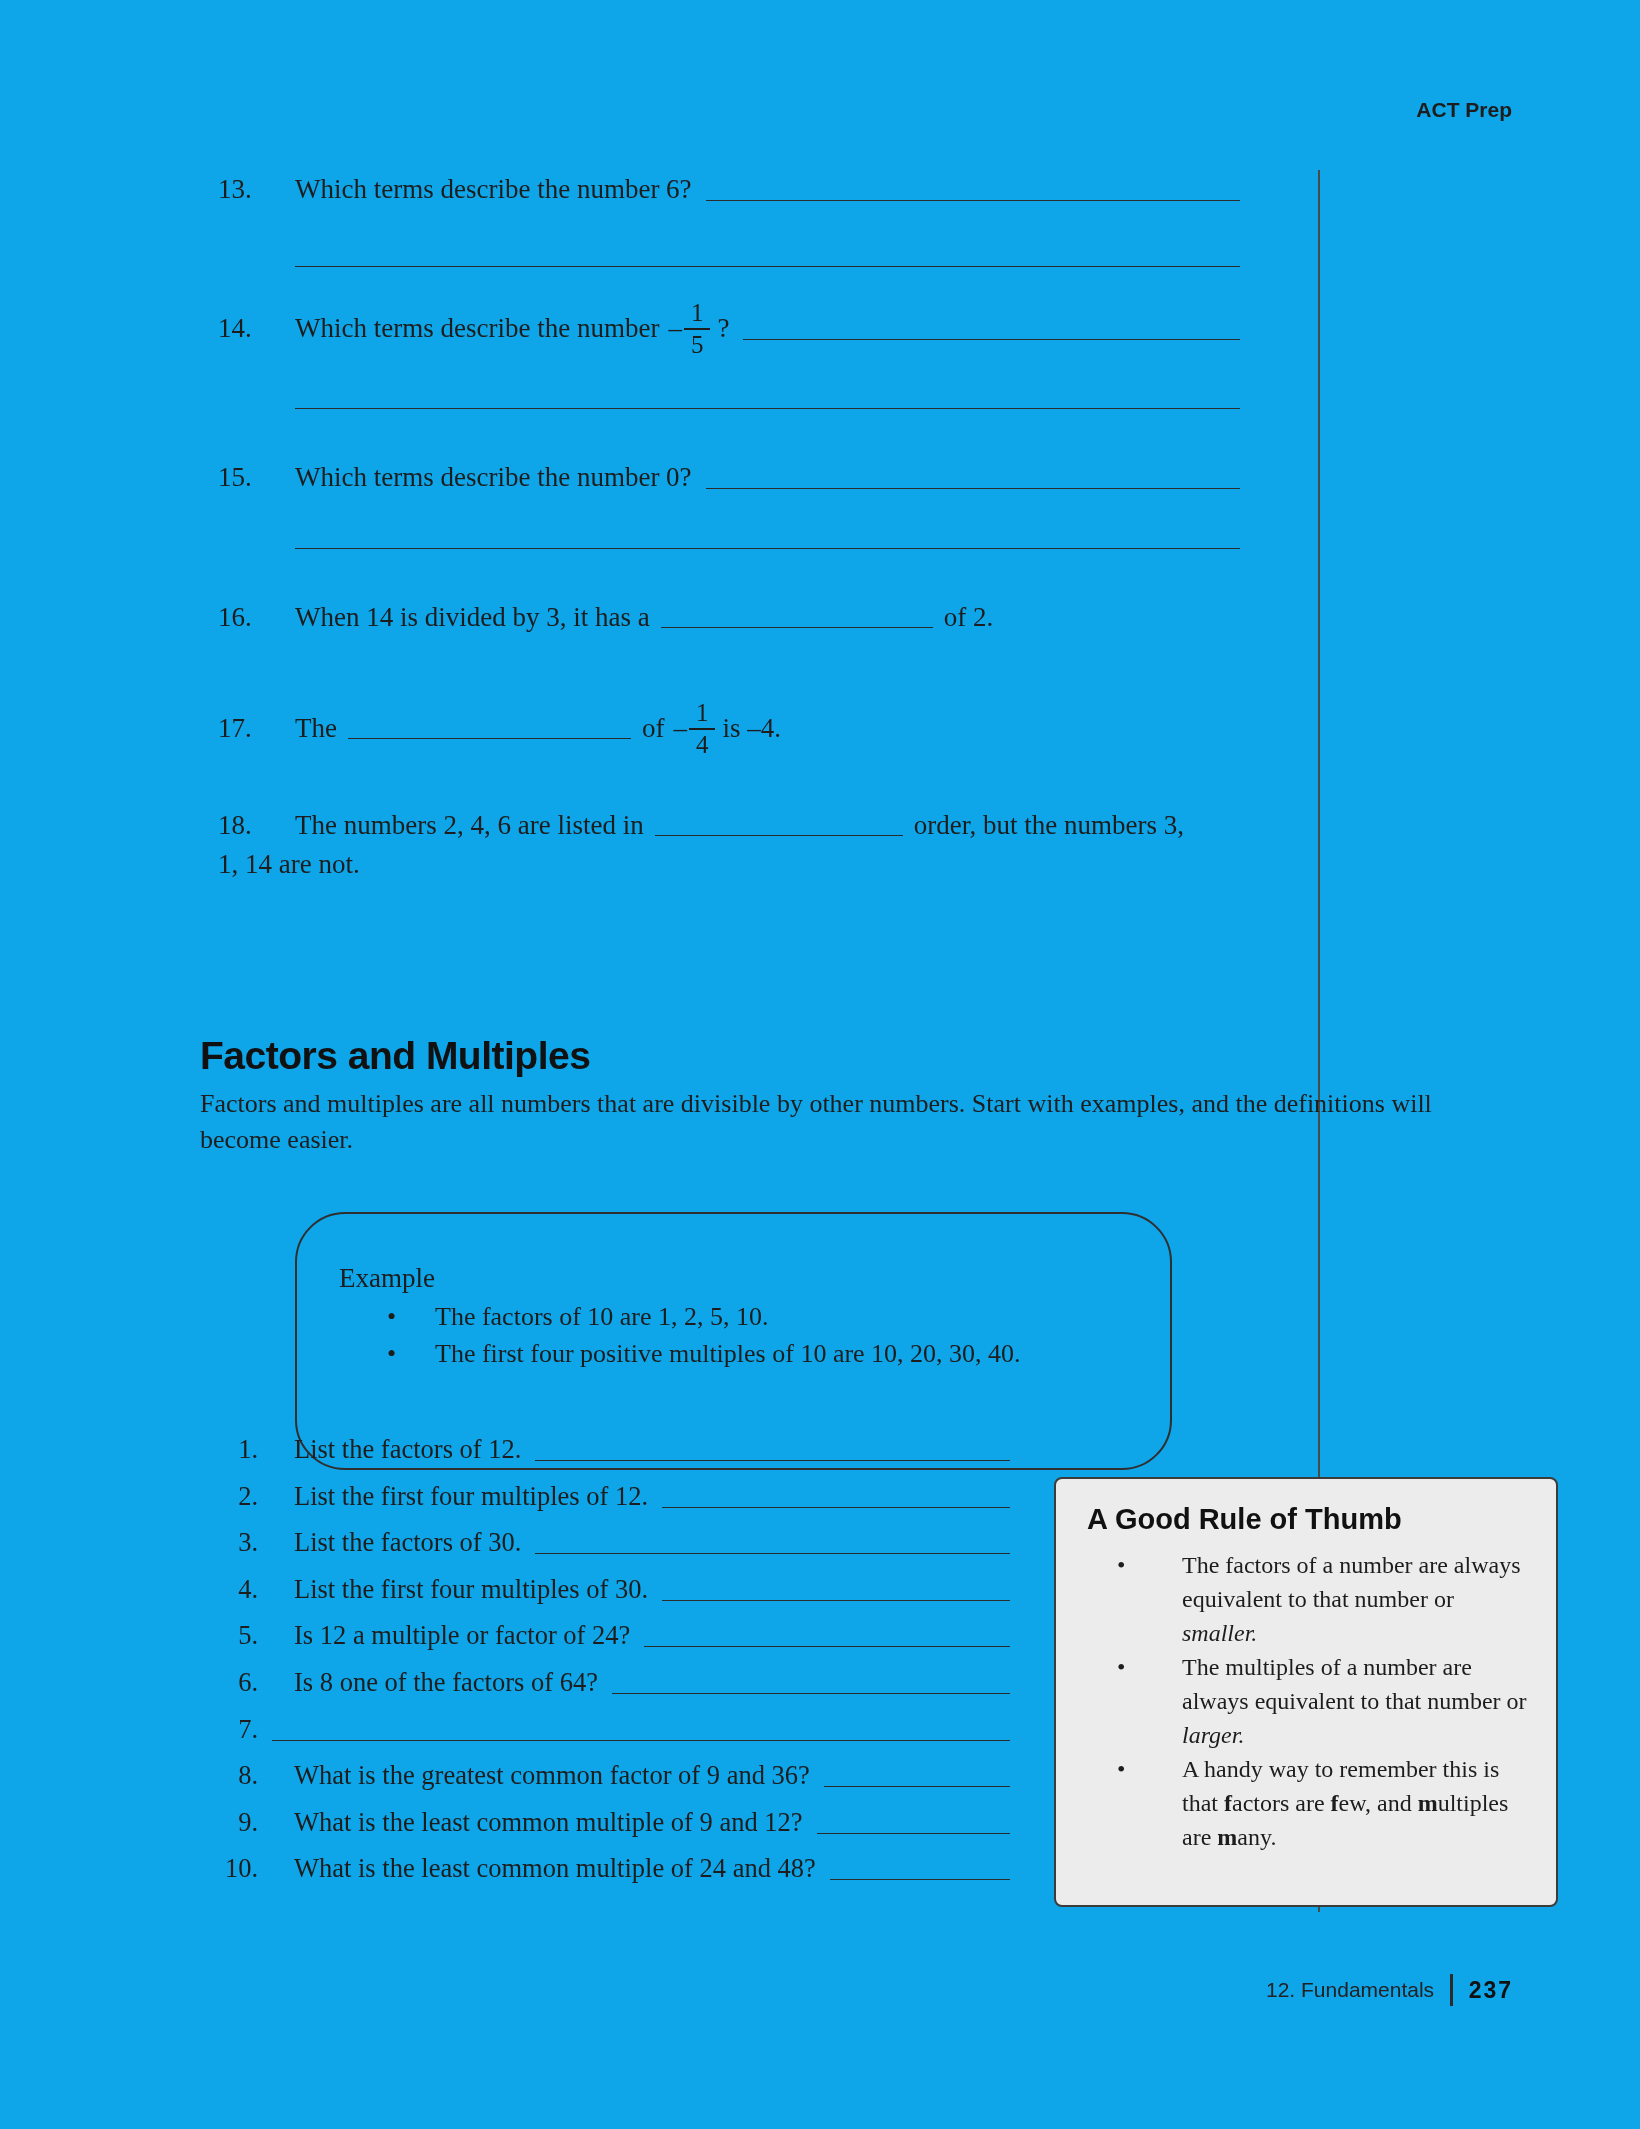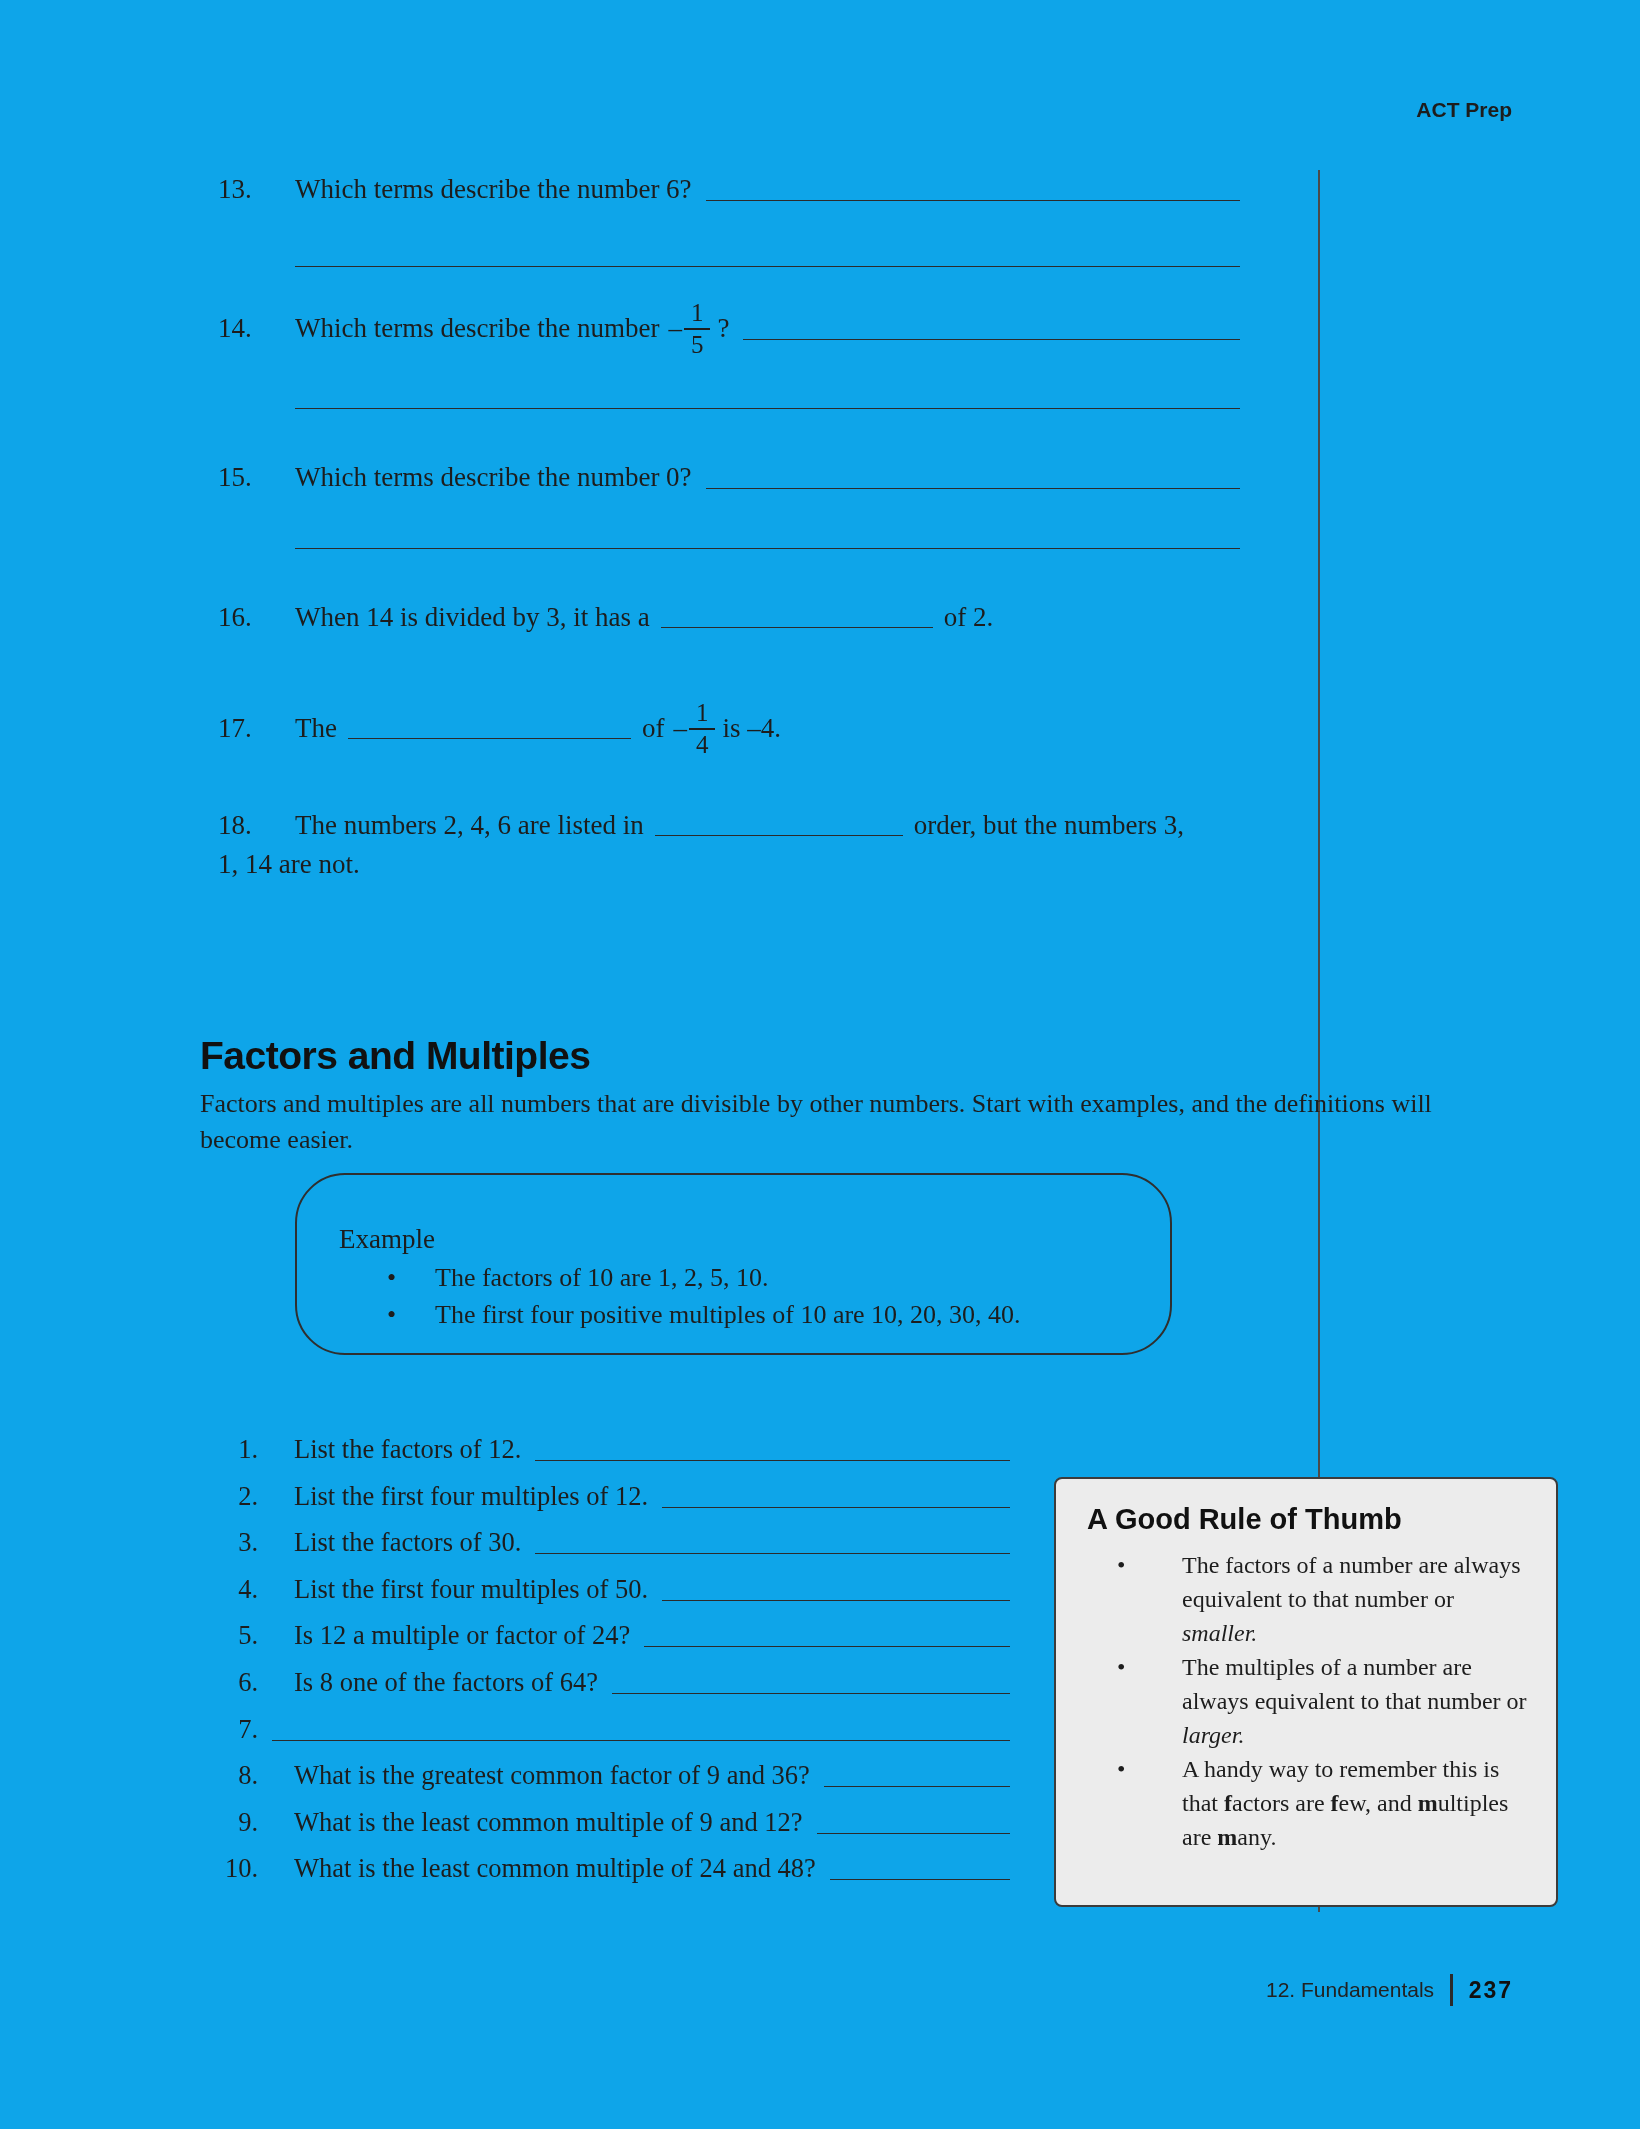--- a/index.html
+++ b/index.html
@@ -55,21 +55,21 @@
     position:absolute; left:200px; top:1002px;
     font-family:"Liberation Sans", sans-serif;
     font-weight:bold; font-size:39px; letter-spacing:-0.5px; color:#111;
   }
   .intro{
     position:absolute; left:200px; top:1060px; width:1240px;
     font-size:26px; line-height:36px;
   }
   
   .example-box{
-    position:absolute; left:295px; top:1173px; width:877px; height:182px;
+    position:absolute; left:295px; top:1212px; width:877px; height:258px;
     border:2px solid #2f2f2f; border-radius:50px;
     box-sizing:border-box; padding:46px 30px 8px 42px;
   }
   .exam-label{font-size:27px; line-height:36px;}
   .exam-items{margin-top:2px;}
   .exam-li{display:flex; margin-left:48px; font-size:26px; line-height:37px;}
   .exm-marker{flex:0 0 48px;}
   
   .exercises{position:absolute; left:216px; top:1430px; width:794px;}
   .exrow{display:flex; align-items:baseline; font-size:26.5px; line-height:38px; margin-bottom:8.6px;}
@@ -199,21 +199,21 @@
       </div>
 
       <div class="exrow">
         <span class="exnum">3.</span>
         <span class="extext">List the factors of 30.</span>
         <span class="fill"></span>
       </div>
 
       <div class="exrow">
         <span class="exnum">4.</span>
-        <span class="extext">List the first four multiples of 50.</span>
+        <span class="extext">List the first four multiples of 30.</span>
         <span class="fill"></span>
       </div>
 
       <div class="exrow">
         <span class="exnum">5.</span>
         <span class="extext">Is 12 a multiple or factor of 24?</span>
         <span class="fill"></span>
       </div>
 
       <div class="exrow">

